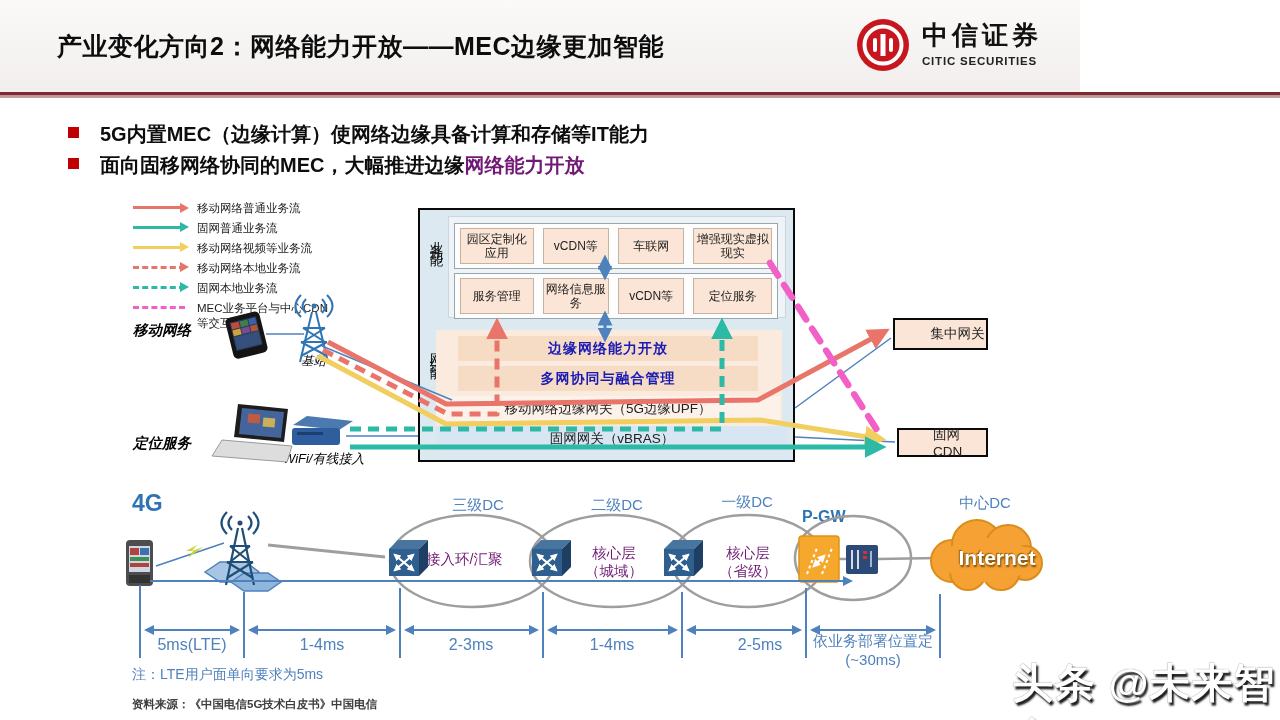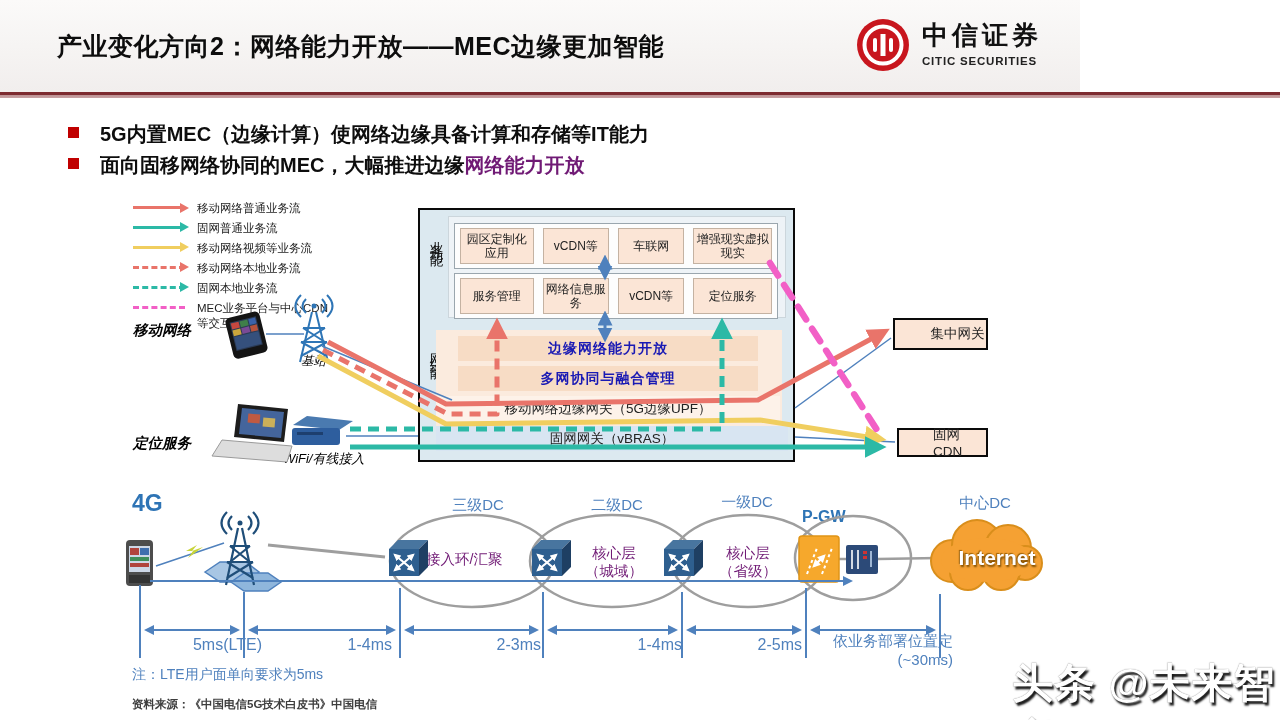--- a/index.html
+++ b/index.html
@@ -65,21 +65,21 @@
   .f-mec{stroke:var(--mec-cdn-flow);}
   .f-blue{stroke:var(--steel-blue);}  .m-blue{fill:var(--steel-blue);}
 
   
   .blue-lbl{position:absolute;color:var(--steel-blue);font-size:15px;text-align:center;}
   .navy-lbl{position:absolute;color:#701a75;font-size:14.5px;text-align:center;line-height:1.25;}
   .tech-lbl{position:absolute;left:132px;top:490px;font-size:23px;font-weight:bold;color:#2e74b5;}
   .pgw-lbl{position:absolute;left:802px;top:508px;font-size:16px;font-weight:bold;color:#2e74b5;}
   .inet-lbl{position:absolute;left:933px;top:546px;width:128px;text-align:center;font-size:21px;font-weight:bold;
             color:#ffffff;text-shadow:1px 2px 2px #7a4a00, -1px -1px 1px #9a5f05;z-index:7;}
-  .seg-lbl{position:absolute;top:636px;width:140px;text-align:right;color:var(--steel-blue);font-size:16px;}
+  .seg-lbl{position:absolute;top:636px;width:140px;text-align:center;color:var(--steel-blue);font-size:16px;}
   .note{position:absolute;left:132px;top:666px;font-size:14px;color:var(--steel-blue);}
   .source{position:absolute;left:132px;top:697px;font-size:11.5px;font-weight:bold;color:#3d3d3d;}
   .watermark{position:absolute;left:1012px;top:656px;font-size:41px;font-weight:bold;color:#ffffff;
              text-shadow:2px 3px 2px rgba(0,0,0,0.9),0 0 1px rgba(0,0,0,0.6);z-index:9;letter-spacing:1px;}
 </style>
 </head>
 <body>
 
 <div class="slide">
 
@@ -326,20 +326,20 @@
 （城域）</div>
   <div class="navy-lbl pre" style="left:710px;top:544px;width:76px;">核心层
 （省级）</div>
   <div class="pgw-lbl">P-GW</div>
   <div class="inet-lbl">Internet</div>
 
   <div class="seg-lbl" style="left:122px;">5ms(LTE)</div>
   <div class="seg-lbl" style="left:252px;">1-4ms</div>
   <div class="seg-lbl" style="left:401px;">2-3ms</div>
   <div class="seg-lbl" style="left:542px;">1-4ms</div>
-  <div class="seg-lbl" style="left:662px;">2-5ms</div>
+  <div class="seg-lbl" style="left:690px;">2-5ms</div>
   <div class="seg-lbl pre" style="left:793px;width:160px;top:632px;font-size:15px;">依业务部署位置定
 (~30ms)</div>
 
   <div class="note">注：LTE用户面单向要求为5ms</div>
   <div class="source">资料来源：《中国电信5G技术白皮书》中国电信</div>
   <div class="watermark">头条 @未来智库</div>
 </div>
 
 </body></html>

